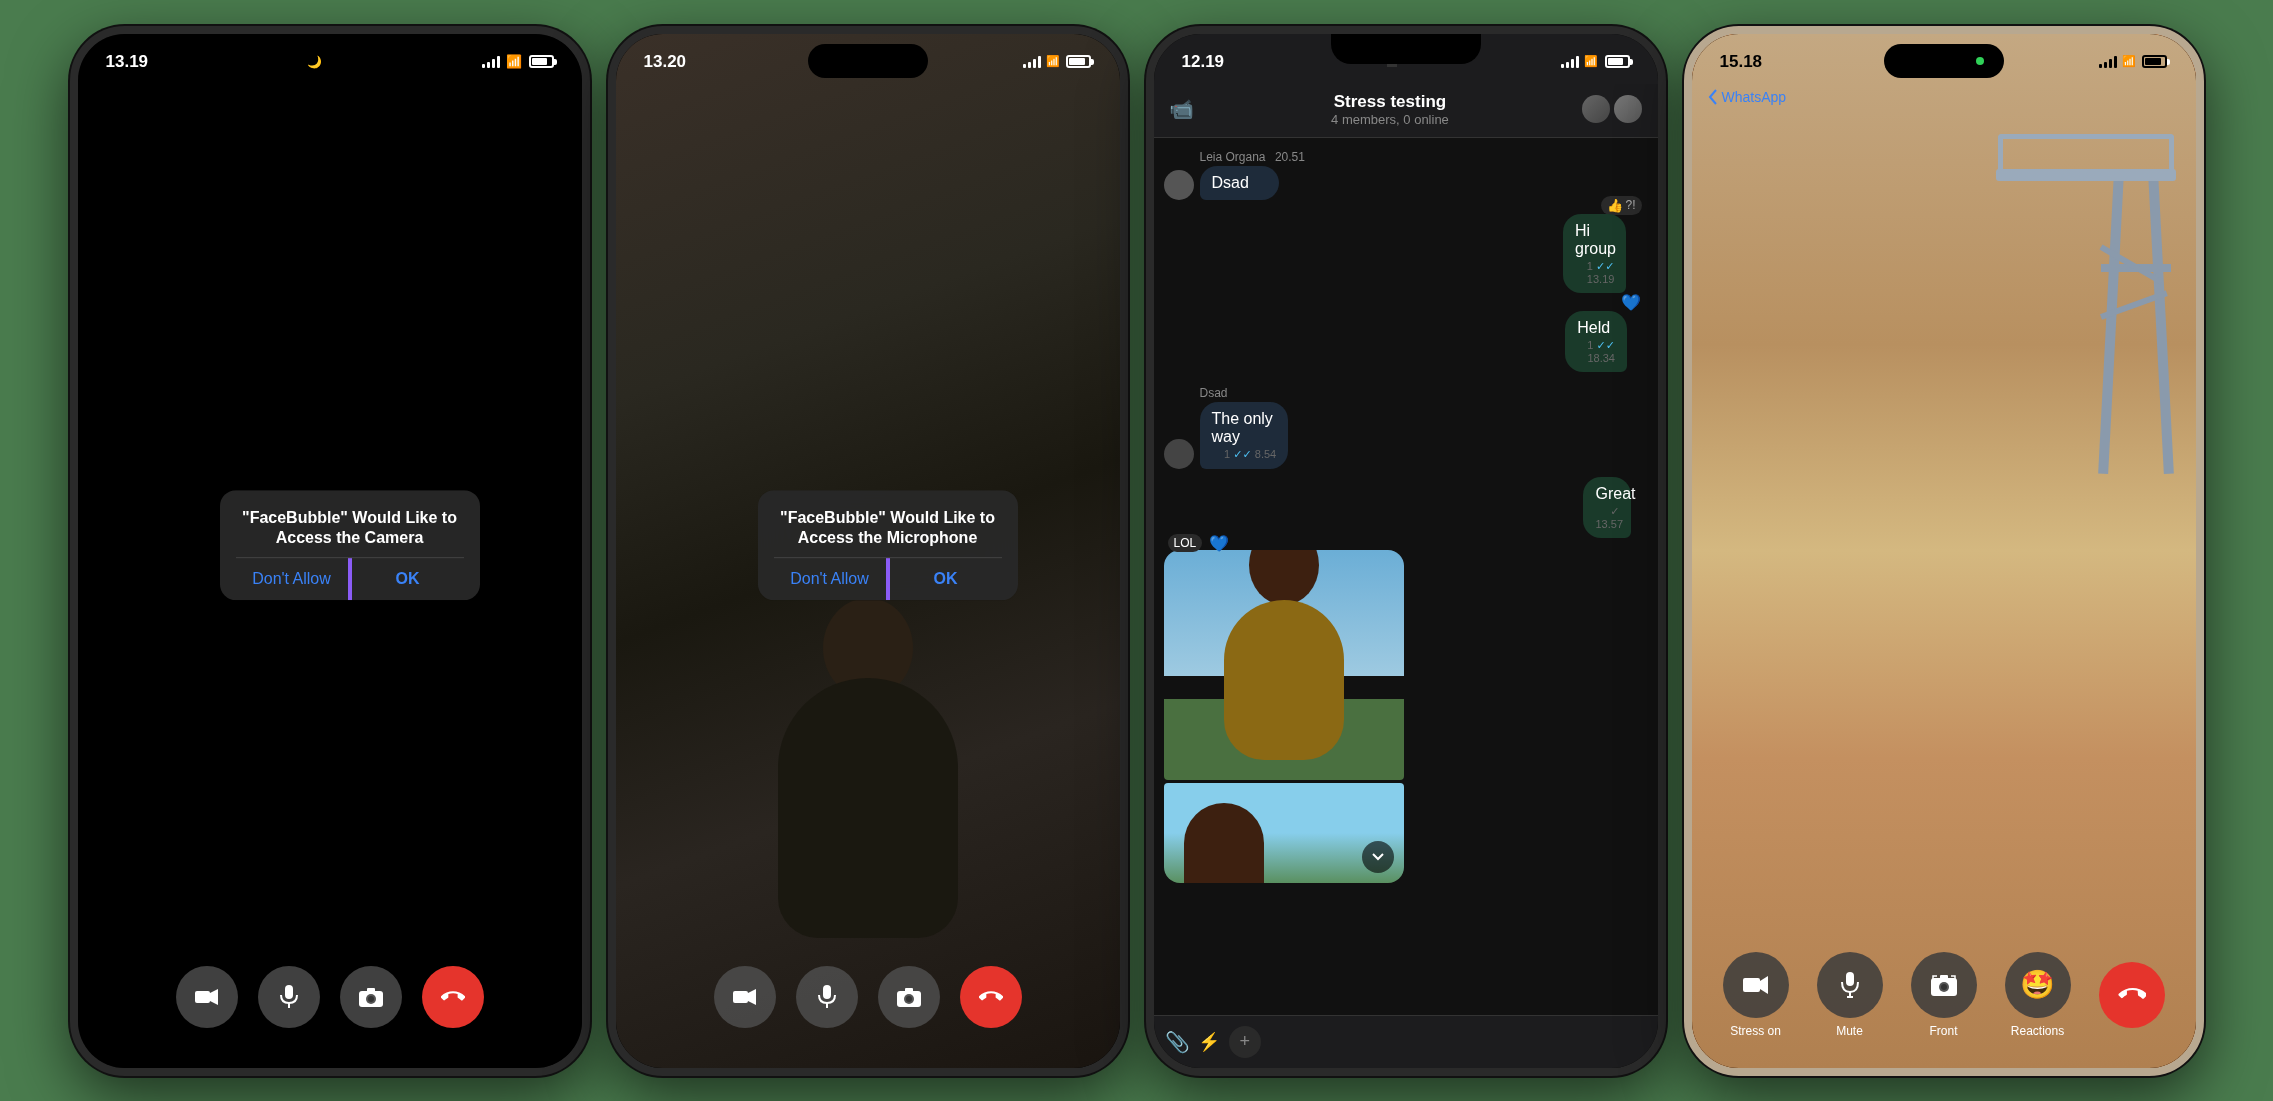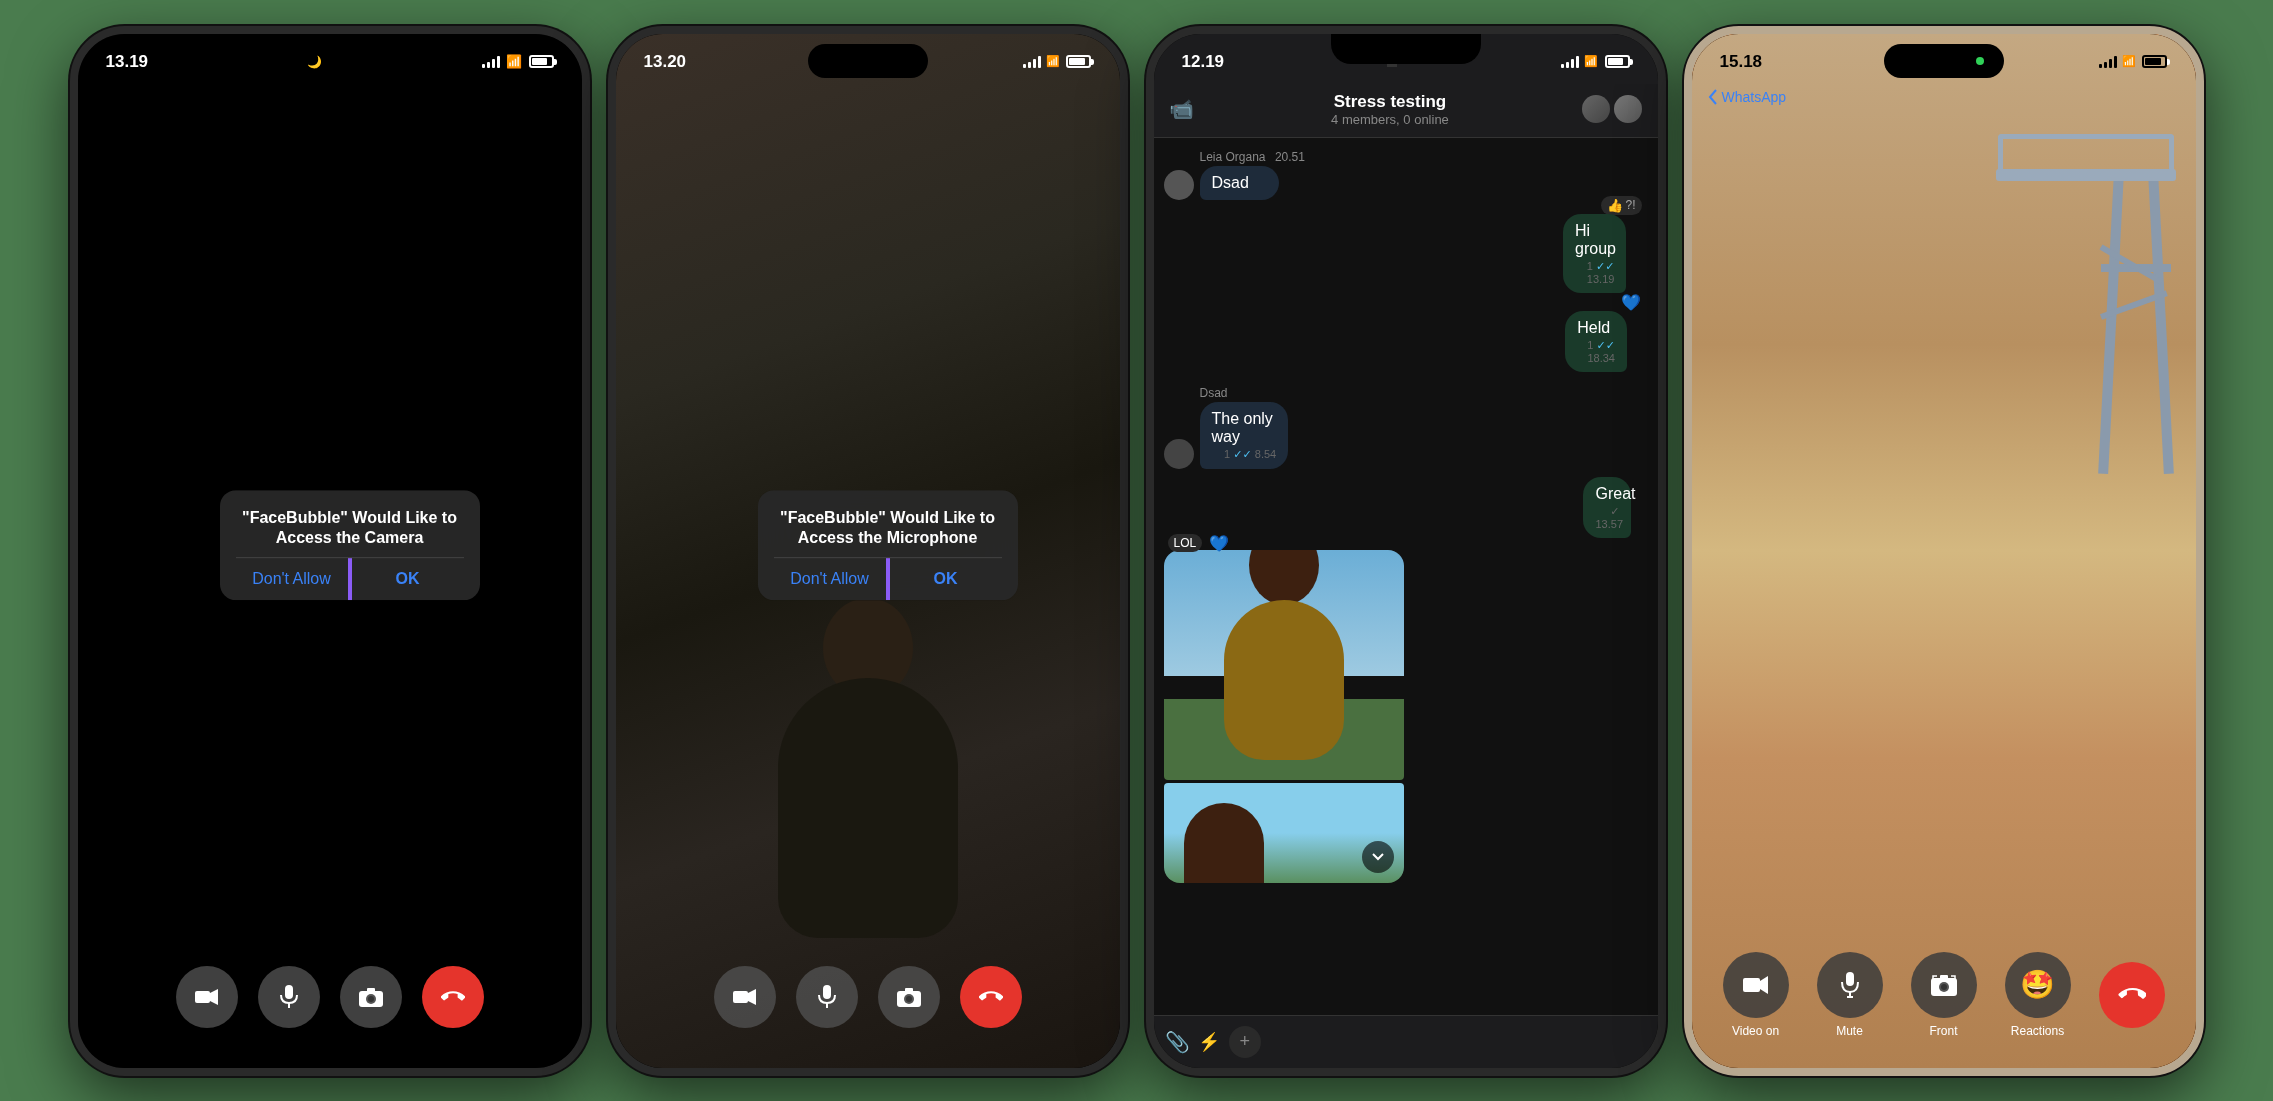--- a/index.html
+++ b/index.html
@@ -784,21 +784,21 @@
 
     <div class="call-controls-bottom">
       <div class="call-buttons-row">
         <div class="call-btn-item">
           <div class="call-btn-circle">
             <svg width="26" height="20" viewBox="0 0 26 20" fill="white">
               <rect x="0" y="3" width="17" height="14" rx="2"></rect>
               <polygon points="17,6 25,1 25,19 17,14"></polygon>
             </svg>
           </div>
-          <span class="call-btn-label">Video on</span>
+          <span class="call-btn-label">Stress on</span>
         </div>
         <div class="call-btn-item">
           <div class="call-btn-circle">
             <svg width="20" height="26" viewBox="0 0 20 26" fill="white">
               <rect x="6" y="0" width="8" height="14" rx="4"></rect>
               <path d="M2 10 Q2 20 10 20 Q18 20 18 10" stroke="white" fill="none" stroke-width="2"></path>
               <line x1="10" y1="20" x2="10" y2="25" stroke="white" stroke-width="2"></line>
               <line x1="7" y1="25" x2="13" y2="25" stroke="white" stroke-width="2"></line>
             </svg>
           </div>

